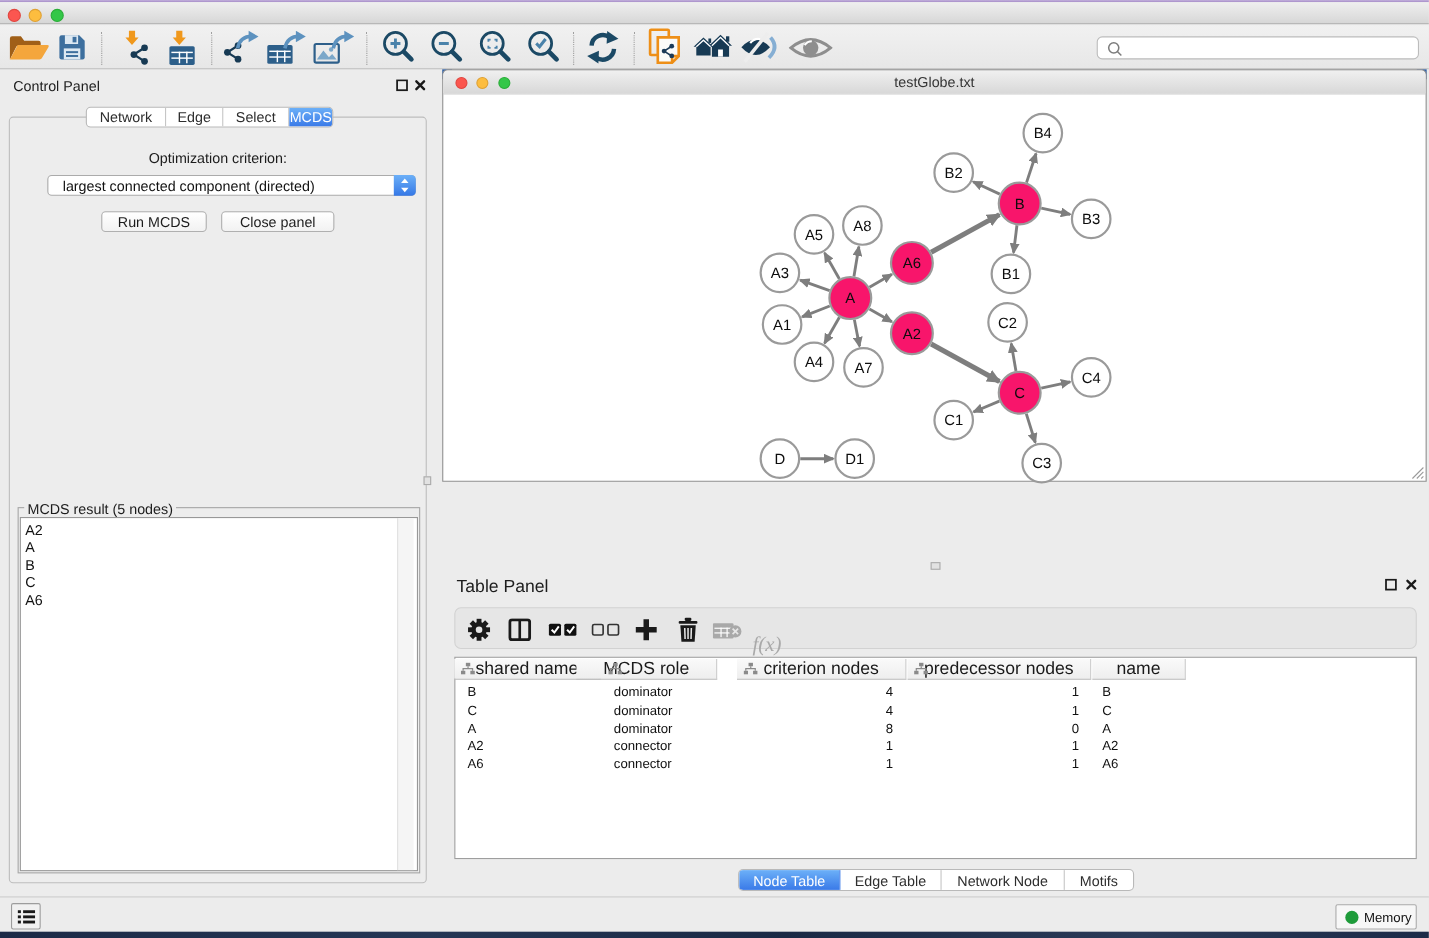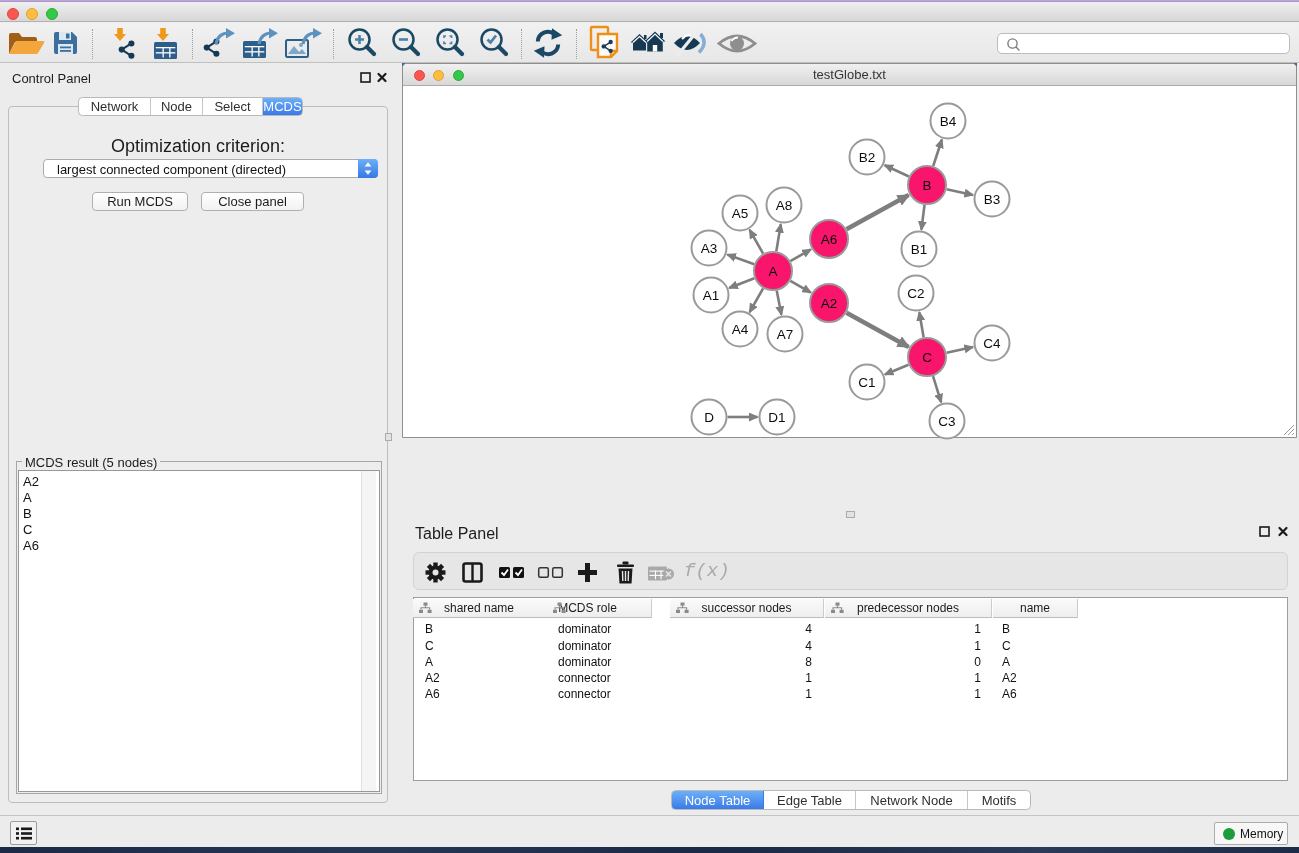--- a/index.html
+++ b/index.html
@@ -14,43 +14,43 @@
 .vsep{position:absolute;top:29px;height:30px;width:0;border-left:1px dotted #9f9f9f}
 #search{left:997px;top:33px;width:293px;height:21px;background:#fff;border:1px solid #bcbcbc;border-radius:5px}
 
 #cpTitle{left:12px;top:71px;font-size:13px;color:#1d1d1d}
 #tabbox{left:8px;top:106px;width:380px;height:697px;background:#ededed;border:1px solid #bdbdbd;border-radius:4px}
 .seg{position:absolute;display:flex;border:1px solid #b9b9b9;border-radius:4.5px;background:#fff;overflow:hidden}
 .seg div{font-size:13px;color:#2e2e2e;text-align:center;border-right:1px solid #c6c6c6;display:flex;align-items:center;justify-content:center}
 .seg div:last-child{border-right:none}
 .seg .on{background:linear-gradient(#6cb0f8,#3a7ae8);color:#fff;border-right-color:#3a7ae8}
 #tabs1{left:78px;top:97px;width:225px;height:19px}
-#optlab{left:0;top:136px;width:396px;text-align:center;font-size:18px;color:#1c1c1c}
+#optlab{left:0;top:136px;width:396px;text-align:center;font-size:13px;color:#1c1c1c}
 #combo{left:43px;top:159px;width:335px;height:19px;background:#fff;border:1px solid #ababab;border-radius:4px}
 #combo .txt{position:absolute;left:13px;top:1.5px;font-size:13px;color:#111}
 #combo .btn{position:absolute;right:-1px;top:-1px;width:20px;height:19px;border-radius:0 4px 4px 0;background:linear-gradient(#6cb0f8,#3578e6)}
 .pbtn{position:absolute;height:19px;background:linear-gradient(#ffffff,#f2f2f2);border:1px solid #b0b0b0;border-radius:4px;font-size:13px;color:#1c1c1c;text-align:center;line-height:17px}
 #fs{left:16px;top:461px;width:366px;height:333px;border:1px solid #a6a6a6}
 #fslab{left:22px;top:455px;font-size:13px;color:#1c1c1c;background:#ededed;padding:0 3px}
 #mlist{left:18px;top:470px;width:362px;height:322px;background:#fff;border:1px solid #989898;font-size:13px;color:#111;line-height:16px;padding:3px 0 0 4px}
 #mscroll{left:361px;top:471px;width:15px;height:320px;background:#f5f5f5;border-left:1px solid #e0e0e0}
 
 .fcorner{position:absolute;top:63px;width:9px;height:9px;background:#3a66a4}
 #frame{left:402px;top:63px;width:895px;height:375px;border:1px solid #8f8f8f;border-radius:5px 5px 0 0;background:#fff}
 #ftitle{position:absolute;left:0;top:0;width:893px;height:22px;background:linear-gradient(#f0f0f0,#d8d8d8);border-bottom:1px solid #ababab;border-radius:4px 4px 0 0}
 #ftitle .t{position:absolute;left:0;right:0;top:3px;text-align:center;font-size:13px;color:#353535}
 #grip{position:absolute;right:1px;bottom:1px;width:12px;height:12px}
 
 .handle{position:absolute;background:#e2e2e2;border:1px solid #ababab}
 
 #tpTitle{left:415px;top:525px;font-size:16px;color:#1d1d1d}
 #tstrip{left:413px;top:552px;width:875px;height:38px;background:#e6e6e6;border:1px solid #d2d2d2;border-radius:6px}
-#fx{left:684px;top:560px;font-family:Liberation Mono, monospace;font-style:italic;font-size:19px;color:#a9a9a9}
+#fx{left:684px;top:576px;font-family:Liberation Serif, serif;font-style:italic;font-size:19px;color:#a9a9a9}
 #tbl{left:413px;top:597px;width:875px;height:184px;background:#fff;border:1px solid #9e9e9e}
-.hc{position:absolute;top:599px;height:19px;background:linear-gradient(#fafafa,#eeeeee);border-right:1px solid #cbcbcb;border-bottom:1px solid #bdbdbd;font-size:12px;color:#1a1a1a;text-align:center;line-height:19px}
+.hc{position:absolute;top:599px;height:19px;background:linear-gradient(#fafafa,#eeeeee);border-right:1px solid #cbcbcb;border-bottom:1px solid #bdbdbd;font-size:16px;color:#1a1a1a;text-align:center;line-height:19px}
 .tr{position:absolute;left:0;width:1299px;height:16.2px;font-size:12px;color:#111}
 .tr span{position:absolute;top:1px}
 #tabs2{left:671px;top:790px;width:360px;height:20px}
 
 #sbline{left:0;top:815px;width:1299px;height:1px;background:#c4c4c4}
 #statusbar{left:0;top:816px;width:1299px;height:31px;background:#ececec}
 #listbtn{left:10px;top:821px;width:27px;height:24px;background:#f1f1f1;border:1px solid #9d9d9d;border-radius:2px}
 #membtn{left:1214px;top:822px;width:74px;height:23px;background:#f7f7f7;border:1px solid #ababab;border-radius:2px;font-size:12px;color:#111}
 #wall{left:0;top:847px;width:1299px;height:6px;background:linear-gradient(90deg,#1c2a47,#253655 30%,#1a2945 55%,#2b3a58 80%,#1c2b48)}
 </style></head>
@@ -201,21 +201,21 @@
 </div>
 
 <div class="abs" id="cpTitle">Control Panel</div>
 <svg class="abs" style="left:360px;top:72px" width="28" height="12" viewBox="0 0 28 12">
     <rect x="1" y="1" width="9" height="9" fill="none" stroke="#1a1a1a" stroke-width="1.6"></rect>
     <path d="M18.5 2 L25.5 9 M25.5 2 L18.5 9" stroke="#1a1a1a" stroke-width="2.2" stroke-linecap="round"></path>
   </svg>
 <div class="abs" id="tabbox"></div>
 <div class="seg" id="tabs1">
   <div style="width:72px">Network</div>
-    <div style="width:52px">Node</div>
+    <div style="width:52px">Edge</div>
     <div style="width:60px">Select</div>
     <div class="on" style="flex:1">MCDS</div>
 </div>
 <div class="abs" id="optlab">Optimization criterion:</div>
 <div class="abs" id="combo">
   <div class="txt">largest connected component (directed)</div>
   <div class="btn"><svg width="20" height="19" viewBox="0 0 20 19">
         <path d="M10 3.2 L13.4 7.4 L6.6 7.4 Z" fill="#fff"></path>
         <path d="M10 15.8 L13.4 11.6 L6.6 11.6 Z" fill="#fff"></path>
       </svg></div>
@@ -365,21 +365,21 @@
       <rect x="1.8" y="5" width="19.5" height="1.3" fill="#fff"></rect>
       <rect x="1.8" y="10.2" width="19.5" height="1.3" fill="#fff"></rect>
     </g>
     <circle cx="20.5" cy="9" r="5.5" fill="#a9a9a9"></circle>
     <path d="M18 6.5 L23 11.5 M23 6.5 L18 11.5" stroke="#e6e6e6" stroke-width="1.6"></path>
   </svg>
 <div class="abs" id="fx">f(x)</div>
 <div class="abs" id="tbl"></div>
 <div class="hc" style="left:413px;width:133px">shared name</div>
 <div class="hc" style="left:524px;width:128px">MCDS role</div>
-<div class="hc" style="left:670px;width:154px">successor nodes</div>
+<div class="hc" style="left:670px;width:154px">criterion nodes</div>
 <div class="hc" style="left:825px;width:167px">predecessor nodes</div>
 <div class="hc" style="left:993px;width:85px">name</div>
 <svg style="position:absolute;left:419px;top:602px" width="13" height="12" viewBox="0 0 13 12">
     <g fill="#8a8a8a">
       <rect x="4.5" y="0.5" width="4" height="3.2"></rect>
       <rect x="0" y="7.8" width="4" height="3.2"></rect>
       <rect x="8.6" y="7.8" width="4" height="3.2"></rect>
       <path d="M6.5 3.7 L6.5 5.8 M2 7.8 L2 5.8 L10.6 5.8 L10.6 7.8" stroke="#8a8a8a" stroke-width="1.1" fill="none"></path>
     </g>
   </svg>

